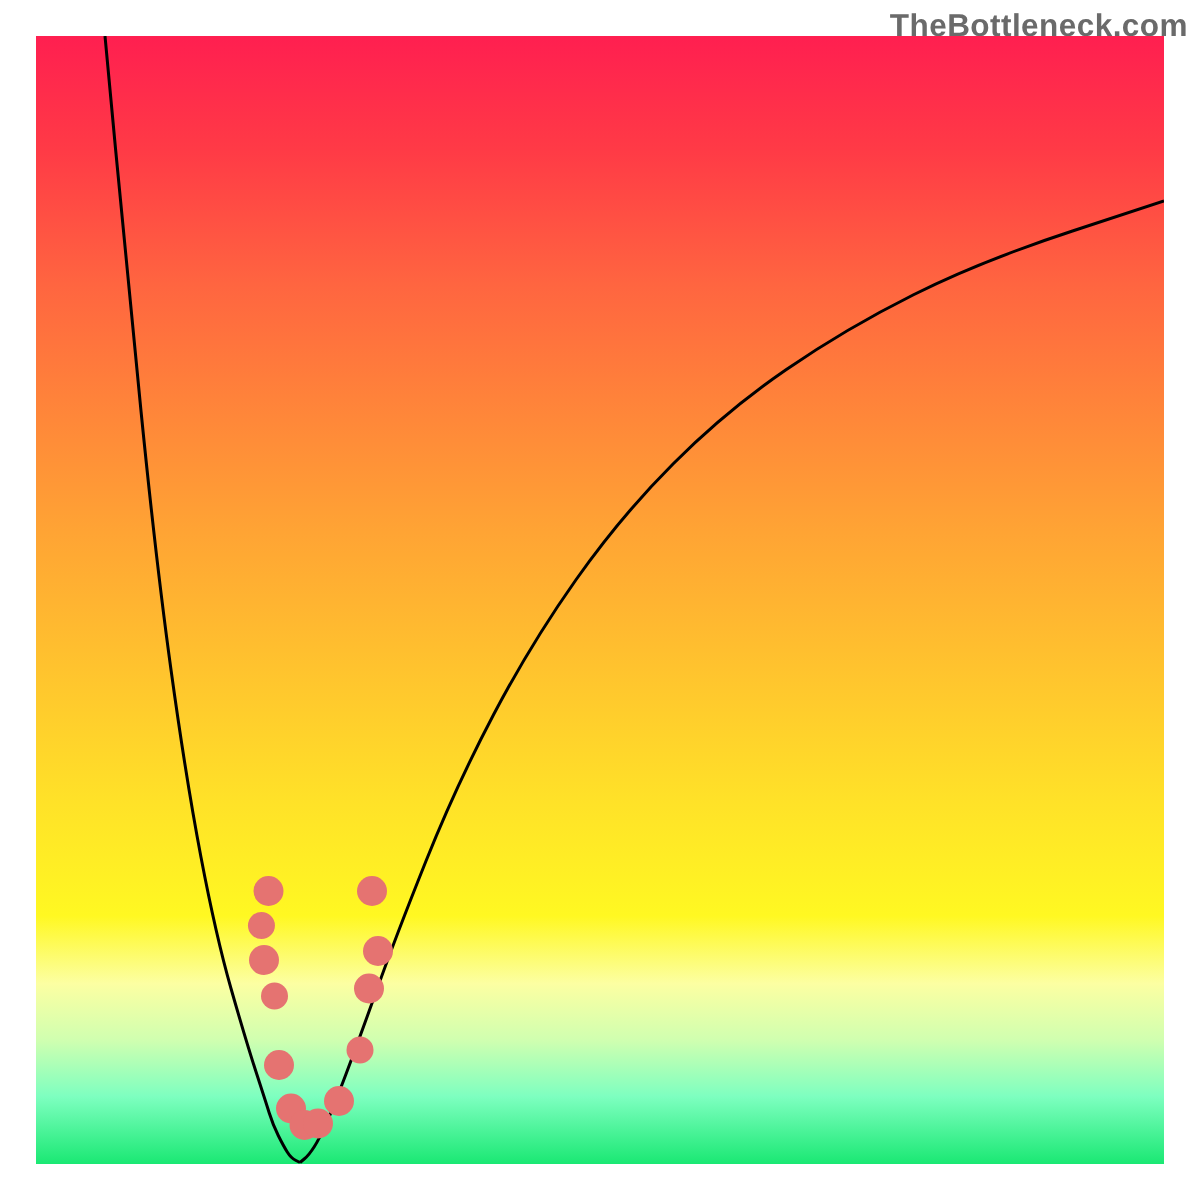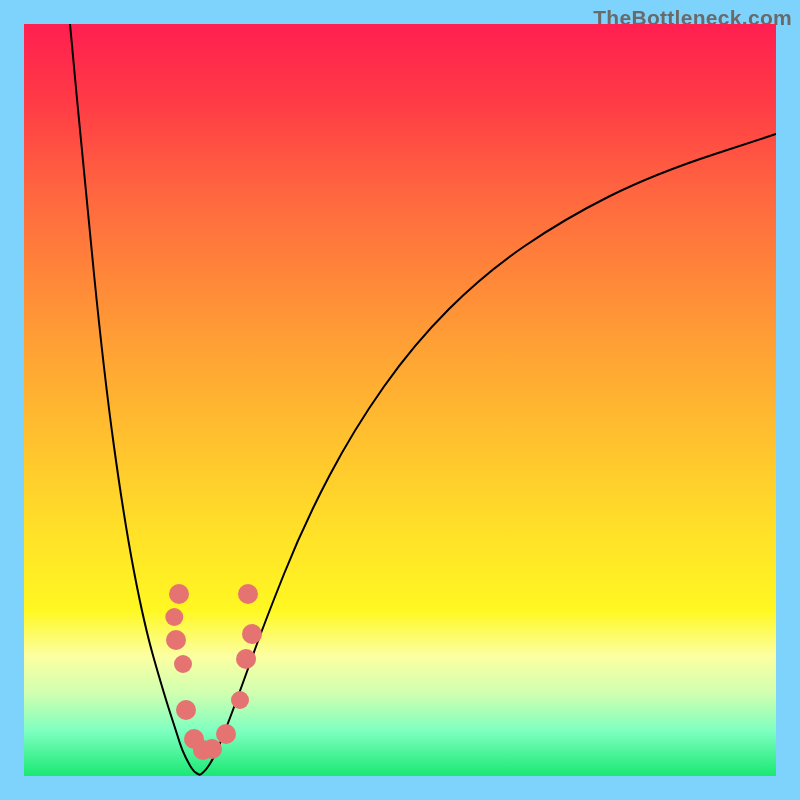--- a/index.html
+++ b/index.html
@@ -8,21 +8,21 @@
       width: 800px;
       height: 800px;
       background: #000;
       overflow: hidden;
       font-family: Arial, sans-serif;
     }
     .container {
       width: 800px;
       height: 800px;
       position: relative;
-      background: #7dd3fc;
+      background: #ffffff;
     }
     .inner-frame {
       position: absolute;
       left: 24px;
       top: 24px;
       width: 752px;
       height: 752px;
       background: linear-gradient(to bottom,
         #ff1f50 0%,
         #ff3a46 10%,

